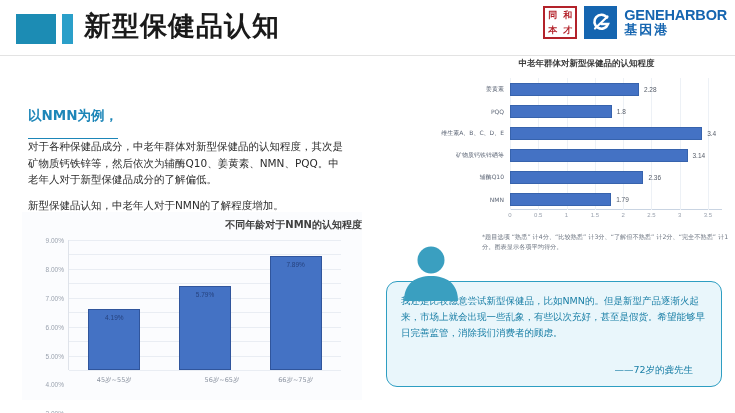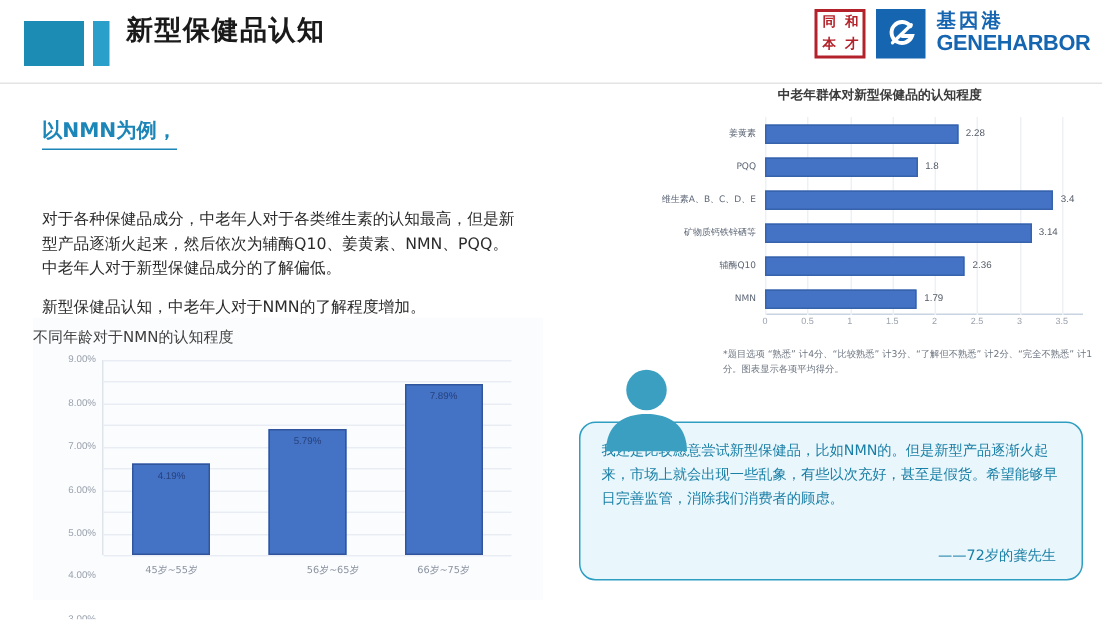--- a/index.html
+++ b/index.html
@@ -23,21 +23,21 @@
   .hdr-block-big {
     position: absolute; left: 16px; top: 14px;
     width: 40px; height: 30px; background: #1c8cb4;
   }
   .hdr-block-small {
     position: absolute; left: 62px; top: 14px;
     width: 11px; height: 30px; background: #2a9fc9;
   }
   #page-title {
     position: absolute; left: 84px; top: 8px;
-    font-size: 18px; font-weight: bold; color: #1a1a1a;
+    font-size: 27px; font-weight: bold; color: #1a1a1a;
     letter-spacing: 1px; white-space: nowrap;
     font-family: Liberation Mono, monospace;
   }
   #header-rule {
     position: absolute; left: 0; top: 55px; width: 735px; height: 1px;
     background: #e3e3e3;
   }
 
   
   #logo-cluster {
@@ -68,37 +68,37 @@
     font-size: 13px; font-weight: bold; color: #1565b0;
     letter-spacing: 2px; font-family: "DejaVu Sans", sans-serif;
   }
 
   
   #lead-heading {
     position: absolute; left: 28px; top: 78px; width: 340px;
     color: #1d86b8; font-size: 13.5px; font-weight: bold; line-height: 19px;
     font-family: "DejaVu Sans", sans-serif;
   }
-  #lead-heading .ul { border-bottom: 1.5px solid #1d86b8; display: inline-block; padding-bottom: 2px; }
+  #lead-heading .ul { border-bottom: 1.5px solid #1d86b8; display: inline-block; padding-bottom: 13px; margin-top: 28px; }
 
   #body-text {
     position: absolute; left: 28px; top: 138px; width: 320px;
     color: #2b2b2b; font-size: 10.5px; line-height: 16.5px;
     font-family: "DejaVu Sans", sans-serif;
   }
   #body-text p + p { margin-top: 9px; }
 
   
   #col-chart-panel {
     position: absolute; left: 22px; top: 212px; width: 340px; height: 188px;
     background: #fbfcfe;
   }
   #col-chart-title {
-    position: absolute; left: 0; top: 6px; width: 340px; text-align: left;
-    font-size: 10px; font-weight: normal; color: #404040;
+    position: absolute; left: 0; top: 6px; width: 340px; text-align: right;
+    font-size: 10px; font-weight: bold; color: #404040;
     font-family: "DejaVu Sans", sans-serif;
   }
   #col-plot {
     position: absolute; left: 46px; top: 28px; width: 272px; height: 130px;
     border-left: 1px solid #dfe3ea;
   }
   .col-gridline {
     position: absolute; left: 0; width: 272px; height: 1px;
     background: #e9edf3;
   }
@@ -181,21 +181,21 @@
     border: 1.3px solid #2e9ec2; border-radius: 11px;
     background: #e9f6fb;
     z-index: 2;
   }
   #quote-text {
     position: absolute; left: 14px; top: 11px; width: 308px;
     font-size: 9.5px; line-height: 16px; color: #1a7fa6;
     font-family: "DejaVu Sans", sans-serif;
   }
   #quote-attrib {
-    position: absolute; right: 17px; bottom: 9px;
+    position: absolute; right: 28px; bottom: 9px;
     font-size: 9.5px; color: #1a7fa6; font-family: "DejaVu Sans", sans-serif;
   }
 </style>
 </head>
 <body>
 
 <div id="slide">
 
   <div id="header">
     <div class="hdr-block-big"></div>
@@ -209,33 +209,33 @@
         <span>本</span>
         <span>才</span>
       </div>
       <div id="gh-mark">
         <svg width="22" height="22" viewBox="0 0 22 22" aria-hidden="true">
           <path d="M17 5.5 A7 7 0 1 0 18 12 L11.5 12" fill="none" stroke="#ffffff" stroke-width="2.6" stroke-linecap="round"></path>
           <path d="M5 16.5 L17.5 4.5" fill="none" stroke="#ffffff" stroke-width="2.2" stroke-linecap="round"></path>
         </svg>
       </div>
       <div id="gh-text">
+        <div id="gh-name-en">GENEHARBOR</div>
         <div id="gh-name-cn">基因港</div>
-        <div id="gh-name-en">GENEHARBOR</div>
       </div>
     </div>
     <div id="header-rule"></div>
   </div>
 
   <div id="lead-heading">
     <div><span class="ul">以NMN为例，</span></div>
   </div>
 
   <div id="body-text">
-    <p>对于各种保健品成分，中老年人对于各类维生素的认知最高，但是新型产品逐渐火起来，然后依次为辅酶Q10、姜黄素、NMN、PQQ。中老年人对于新型保健品成分的了解偏低。</p>
+    <p>对于各种保健品成分，中老年群体对新型保健品的认知程度，其次是矿物质钙铁锌等，然后依次为辅酶Q10、姜黄素、NMN、PQQ。中老年人对于新型保健品成分的了解偏低。</p>
     <p>新型保健品认知，中老年人对于NMN的了解程度增加。</p>
   </div>
 
   <div id="col-chart-panel">
     <div id="col-chart-title">不同年龄对于NMN的认知程度</div>
     <div id="col-plot">
         <div class="col-gridline" style="top: 130px;"></div>
         <div class="col-gridline" style="top: 115.556px;"></div>
         <div class="col-gridline" style="top: 101.111px;"></div>
         <div class="col-gridline" style="top: 86.6667px;">

